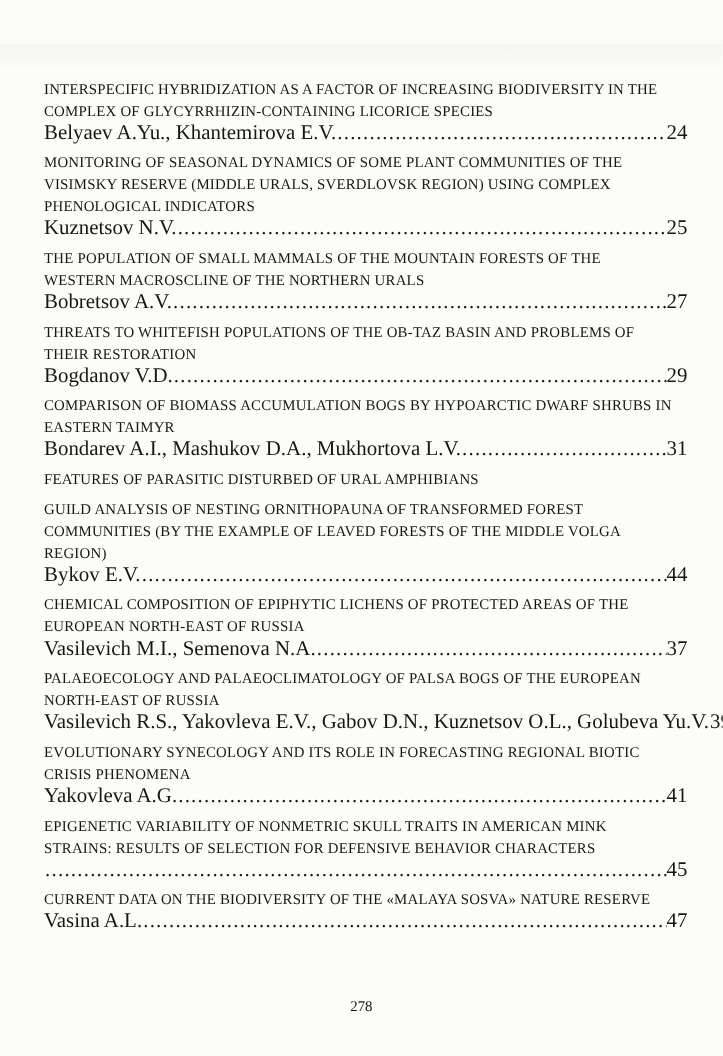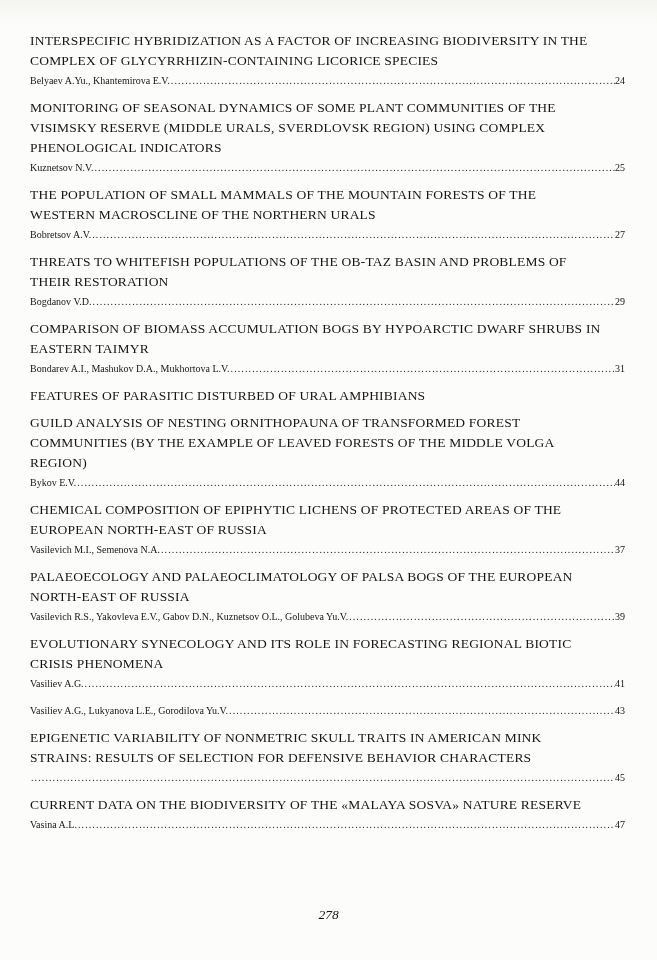--- a/index.html
+++ b/index.html
@@ -6,35 +6,36 @@
   body {
     width: 657px; height: 960px;
     background: #fbfbf9;
     font-family: "Liberation Serif", serif;
     color: #181614;
     position: relative;
     overflow: hidden;
   }
   .scan-page {
     position: absolute; inset: 0;
-    padding: 31px 32px 0 30px;
+    padding: 31px 32px 0 40px;
     box-sizing: border-box;
     background: linear-gradient(#f4f4f1, #fcfcfa 26px);
+    margin-top: 40px;
   }
   .entry { margin-bottom: 7px; }
   .entry-title {
     font-size: 13.5px;
     line-height: 20px;
     letter-spacing: 0.2px;
     max-width: 572px;
   }
   .entry-row {
     display: flex;
     align-items: center;
-    font-size: 10px;
+    font-size: 19px;
     line-height: 20px;
   }
   .entry-authors { white-space: nowrap; }
   .dot-leader {
     flex: 1;
     overflow: hidden;
     white-space: nowrap;
     margin-left: 1px;
     letter-spacing: 1.1px;
   }
@@ -42,21 +43,20 @@
     content: "..................................................................................................................................................................................................................";
   }
   .entry-page { white-space: nowrap; }
   .page-footer {
     position: absolute;
     left: 0; top: 905px;
     width: 100%;
     text-align: center;
     font-size: 13.5px;
     line-height: 20px;
-    font-style: italic;
   }
 </style>
 </head>
 <body>
 
 <div class="scan-page">
 
   <div class="entry">
     <div class="entry-title">INTERSPECIFIC HYBRIDIZATION AS A FACTOR OF INCREASING BIODIVERSITY IN THE COMPLEX OF GLYCYRRHIZIN-CONTAINING LICORICE SPECIES</div>
     <div class="entry-row">
@@ -129,32 +129,27 @@
     <div class="entry-row">
       <span class="entry-authors">Vasilevich R.S., Yakovleva E.V., Gabov D.N., Kuznetsov O.L., Golubeva Yu.V.</span>
       <span class="dot-leader"></span>
       <span class="entry-page">39</span>
     </div>
   </div>
 
   <div class="entry">
     <div class="entry-title">EVOLUTIONARY SYNECOLOGY AND ITS ROLE IN FORECASTING REGIONAL BIOTIC CRISIS PHENOMENA</div>
     <div class="entry-row">
-      <span class="entry-authors">Vasiliev A.G.</span>
+      <span class="entry-authors">Yakovleva A.G.</span>
       <span class="dot-leader"></span>
       <span class="entry-page">41</span>
     </div>
   </div>
 
   <div class="entry">
-    <div class="entry-row">
-      <span class="entry-authors">Vasiliev A.G., Lukyanova L.E., Gorodilova Yu.V.</span>
-      <span class="dot-leader"></span>
-      <span class="entry-page">43</span>
-    </div>
   </div>
 
   <div class="entry">
     <div class="entry-title">EPIGENETIC VARIABILITY OF NONMETRIC SKULL TRAITS IN AMERICAN MINK STRAINS: RESULTS OF SELECTION FOR DEFENSIVE BEHAVIOR CHARACTERS</div>
     <div class="entry-row">
       <span class="dot-leader"></span>
       <span class="entry-page">45</span>
     </div>
   </div>
 

